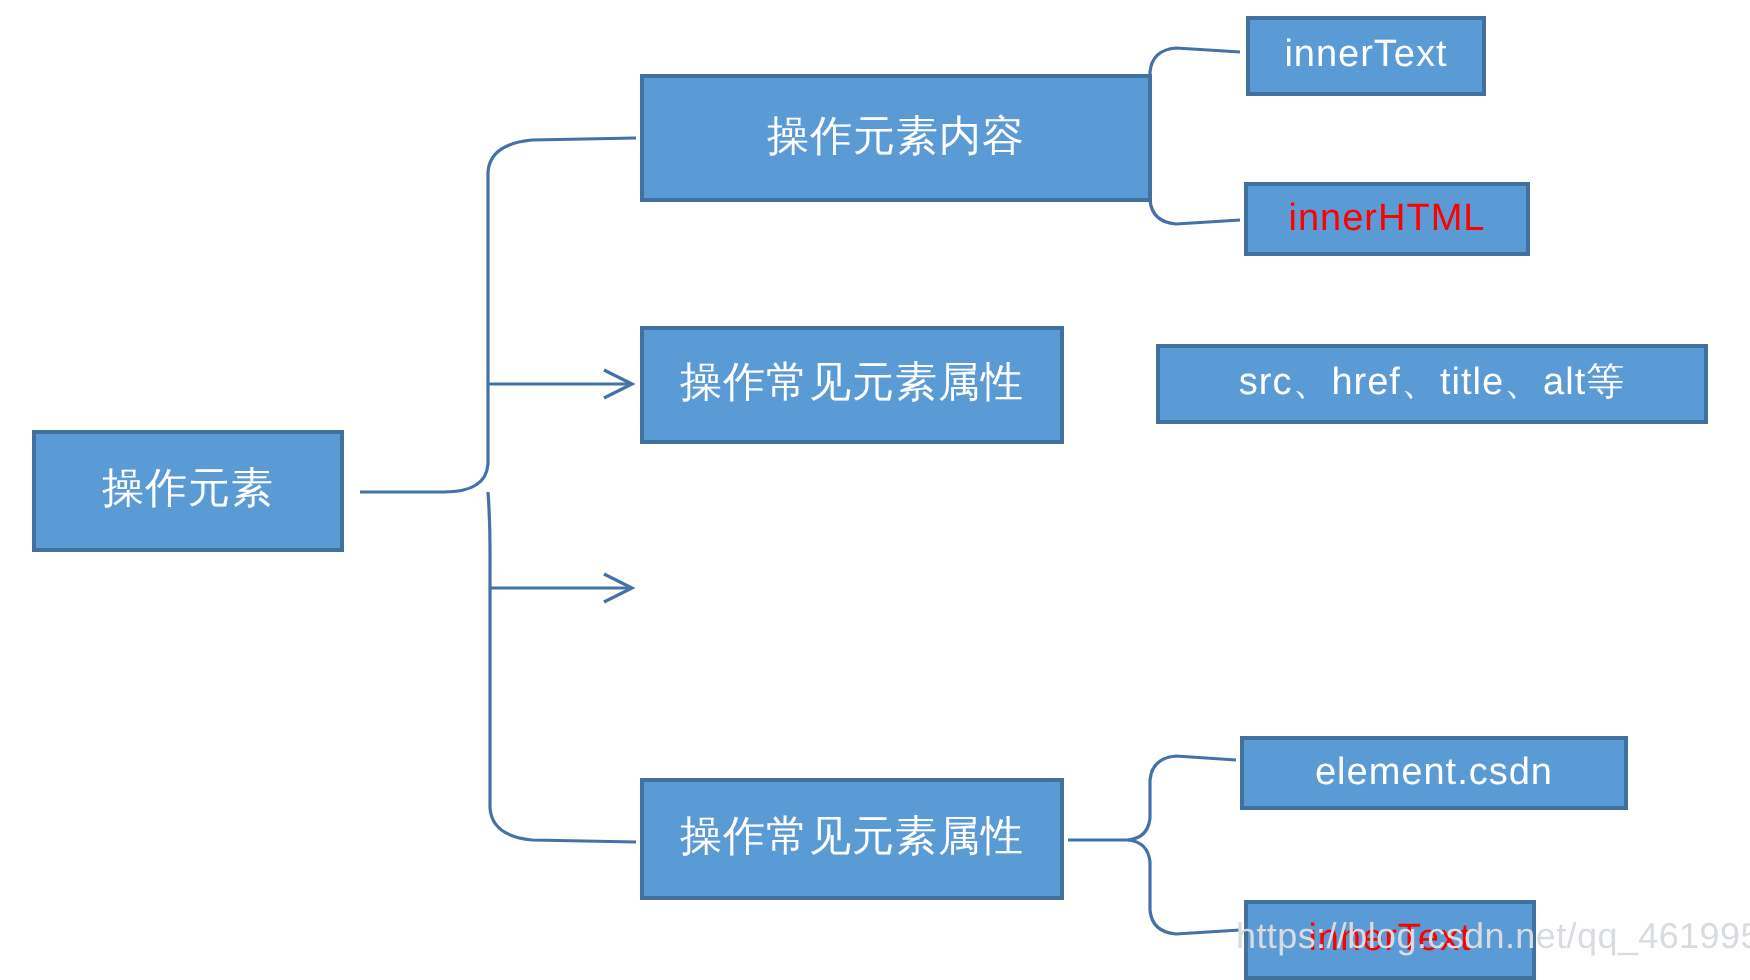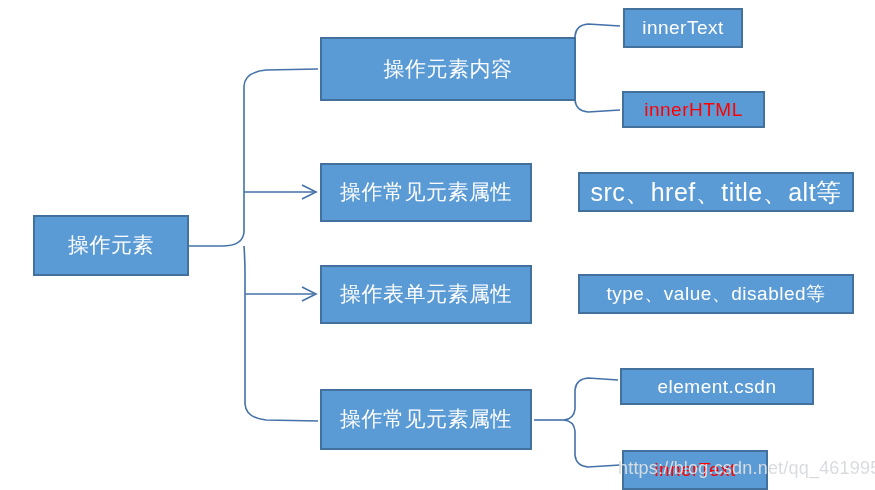--- a/index.html
+++ b/index.html
@@ -27,21 +27,21 @@
     align-items: center;
     justify-content: center;
     line-height: 1.15;
     letter-spacing: 0.5px;
     white-space: nowrap;
   }
   .node.red-text { color: #FF0000; }
 
   
   #node-root {
-    left: 33px; top: 215px; width: 156px; height: 61px;
+    left: 16px; top: 215px; width: 156px; height: 61px;
     font-size: 21px;
   }
 
   
   #node-content {
     left: 320px; top: 37px; width: 256px; height: 64px;
     font-size: 21px;
   }
   #node-common-attr {
     left: 320px; top: 163px; width: 212px; height: 59px;
@@ -60,21 +60,21 @@
   #leaf-innertext {
     left: 623px; top: 8px; width: 120px; height: 40px;
     font-size: 19px;
   }
   #leaf-innerhtml {
     left: 622px; top: 91px; width: 143px; height: 37px;
     font-size: 19px;
   }
   #leaf-common-list {
     left: 578px; top: 172px; width: 276px; height: 40px;
-    font-size: 25px;
+    font-size: 19px;
   }
   #leaf-form-list {
     left: 578px; top: 274px; width: 276px; height: 40px;
     font-size: 19px;
   }
   #leaf-element-style {
     left: 620px; top: 368px; width: 194px; height: 37px;
     font-size: 19px;
   }
   #leaf-classname {
@@ -135,31 +135,29 @@
     <path class="conn" d="M 564 420 Q 574 419 575 409 L 575 390 Q 576 379 588 378 L 618 380"></path>
     <path class="conn" d="M 564 420 Q 574 421 575 431 L 575 455 Q 576 466 588 467 L 620 465"></path>
   </svg>
 
   <div class="node" id="node-root">操作元素</div>
 
   <div class="node" id="node-content">操作元素内容</div>
 
   <div class="node" id="node-common-attr">操作常见元素属性</div>
 
-  <div class="node" id="node-form-attr">操作表单元素属性</div>
 
   <div class="node" id="node-style-attr">操作常见元素属性</div>
 
   <div class="node" id="leaf-innertext">innerText</div>
 
   <div class="node red-text" id="leaf-innerhtml">innerHTML</div>
 
   <div class="node" id="leaf-common-list">src、href、title、alt等</div>
 
-  <div class="node" id="leaf-form-list">type、value、disabled等</div>
 
   <div class="node" id="leaf-element-style">element.csdn</div>
 
   <div class="node red-text" id="leaf-classname">innerText</div>
 
   <div id="watermark">https://blog.csdn.net/qq_46199553</div>
 
 </div>
 
 </body></html>

